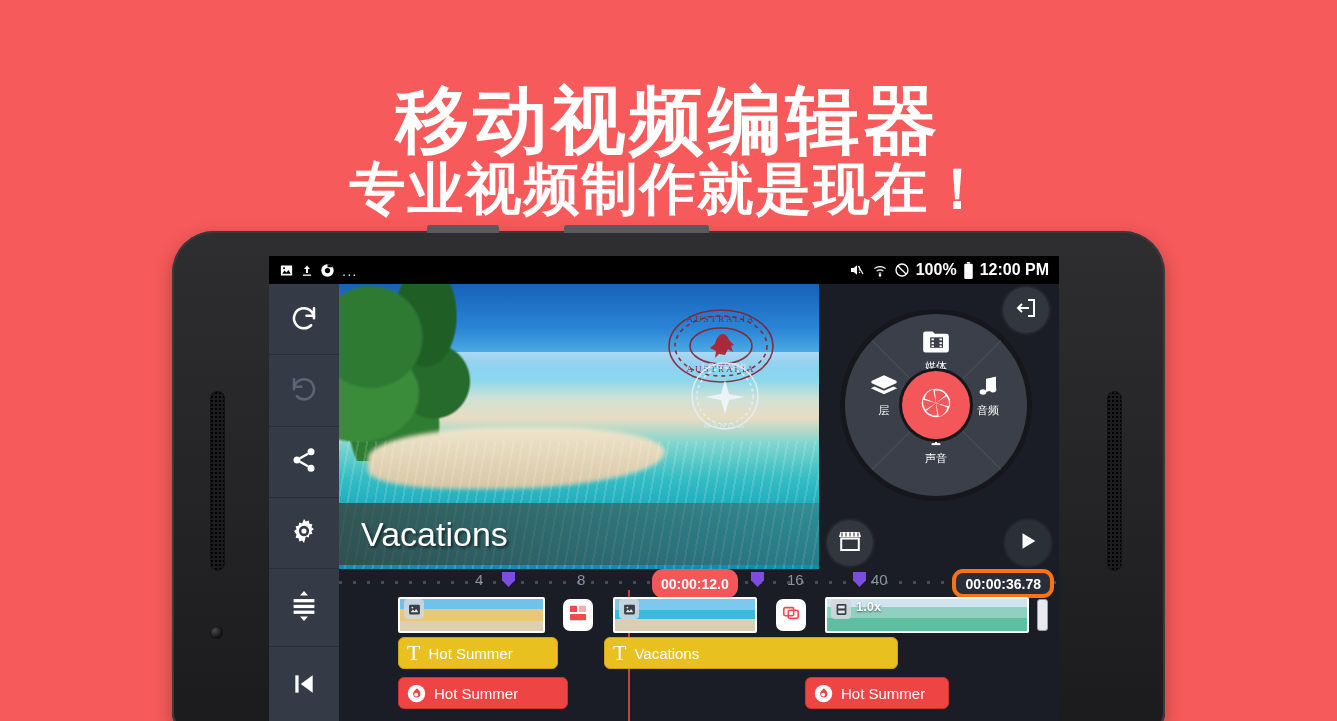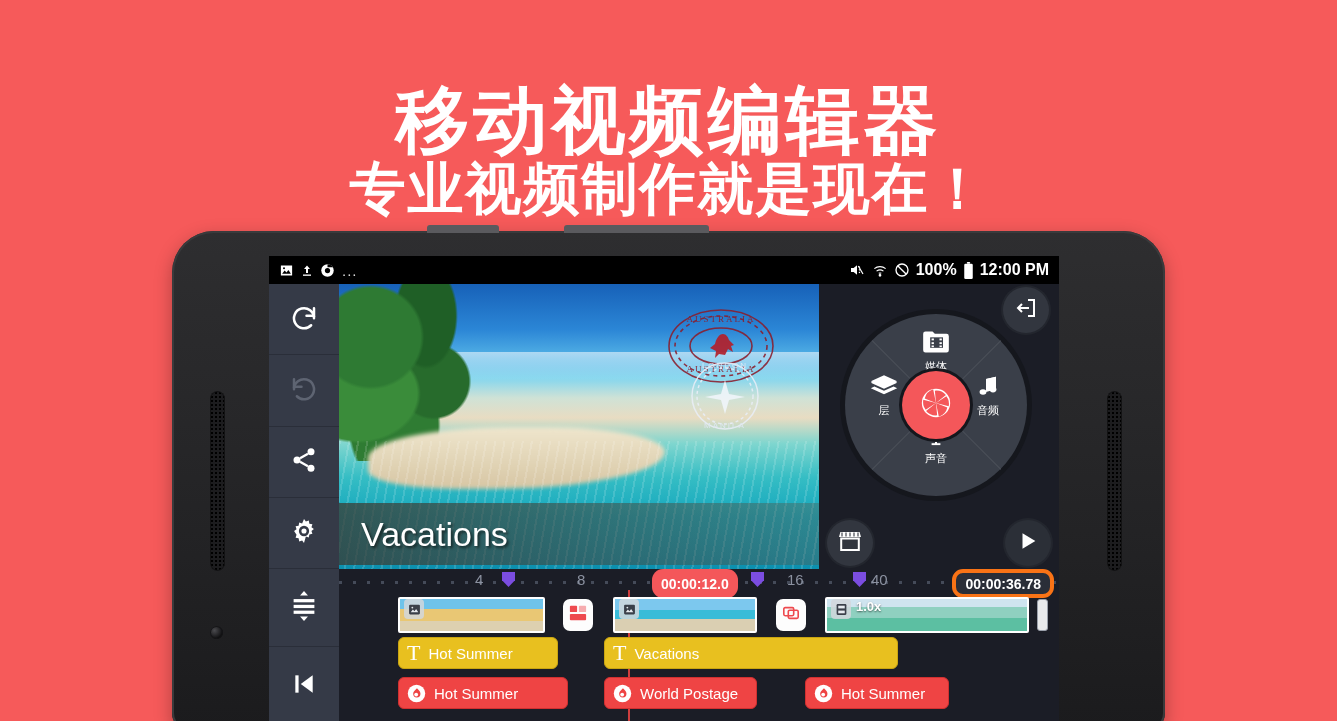--- a/index.html
+++ b/index.html
@@ -595,30 +595,20 @@
           <div class="chip chip-audio" style="left:59px; width:170px">
             <span class="glyph">
               <svg width="19" height="19" viewBox="0 0 24 24">
                 <circle cx="12" cy="12" r="11" fill="#fff"></circle>
                 <path d="M12.6 5.4c2.6 2.6 4.4 4.3 4.4 6.9a4.6 4.6 0 0 1-9.2 0c0-2.6 2.2-4.3 4.8-6.9z" fill="#ef4444"></path>
                 <circle cx="11.6" cy="13.4" r="2.4" fill="#fff"></circle>
               </svg>
             </span>
             <span>Hot Summer</span>
           </div>
-          <div class="chip chip-audio" style="left:265px; width:153px">
-            <span class="glyph">
-              <svg width="19" height="19" viewBox="0 0 24 24">
-                <circle cx="12" cy="12" r="11" fill="#fff"></circle>
-                <path d="M12.6 5.4c2.6 2.6 4.4 4.3 4.4 6.9a4.6 4.6 0 0 1-9.2 0c0-2.6 2.2-4.3 4.8-6.9z" fill="#ef4444"></path>
-                <circle cx="11.6" cy="13.4" r="2.4" fill="#fff"></circle>
-              </svg>
-            </span>
-            <span>World Postage</span>
-          </div>
           <div class="chip chip-audio" style="left:466px; width:144px">
             <span class="glyph">
               <svg width="19" height="19" viewBox="0 0 24 24">
                 <circle cx="12" cy="12" r="11" fill="#fff"></circle>
                 <path d="M12.6 5.4c2.6 2.6 4.4 4.3 4.4 6.9a4.6 4.6 0 0 1-9.2 0c0-2.6 2.2-4.3 4.8-6.9z" fill="#ef4444"></path>
                 <circle cx="11.6" cy="13.4" r="2.4" fill="#fff"></circle>
               </svg>
             </span>
             <span>Hot Summer</span>
           </div>

